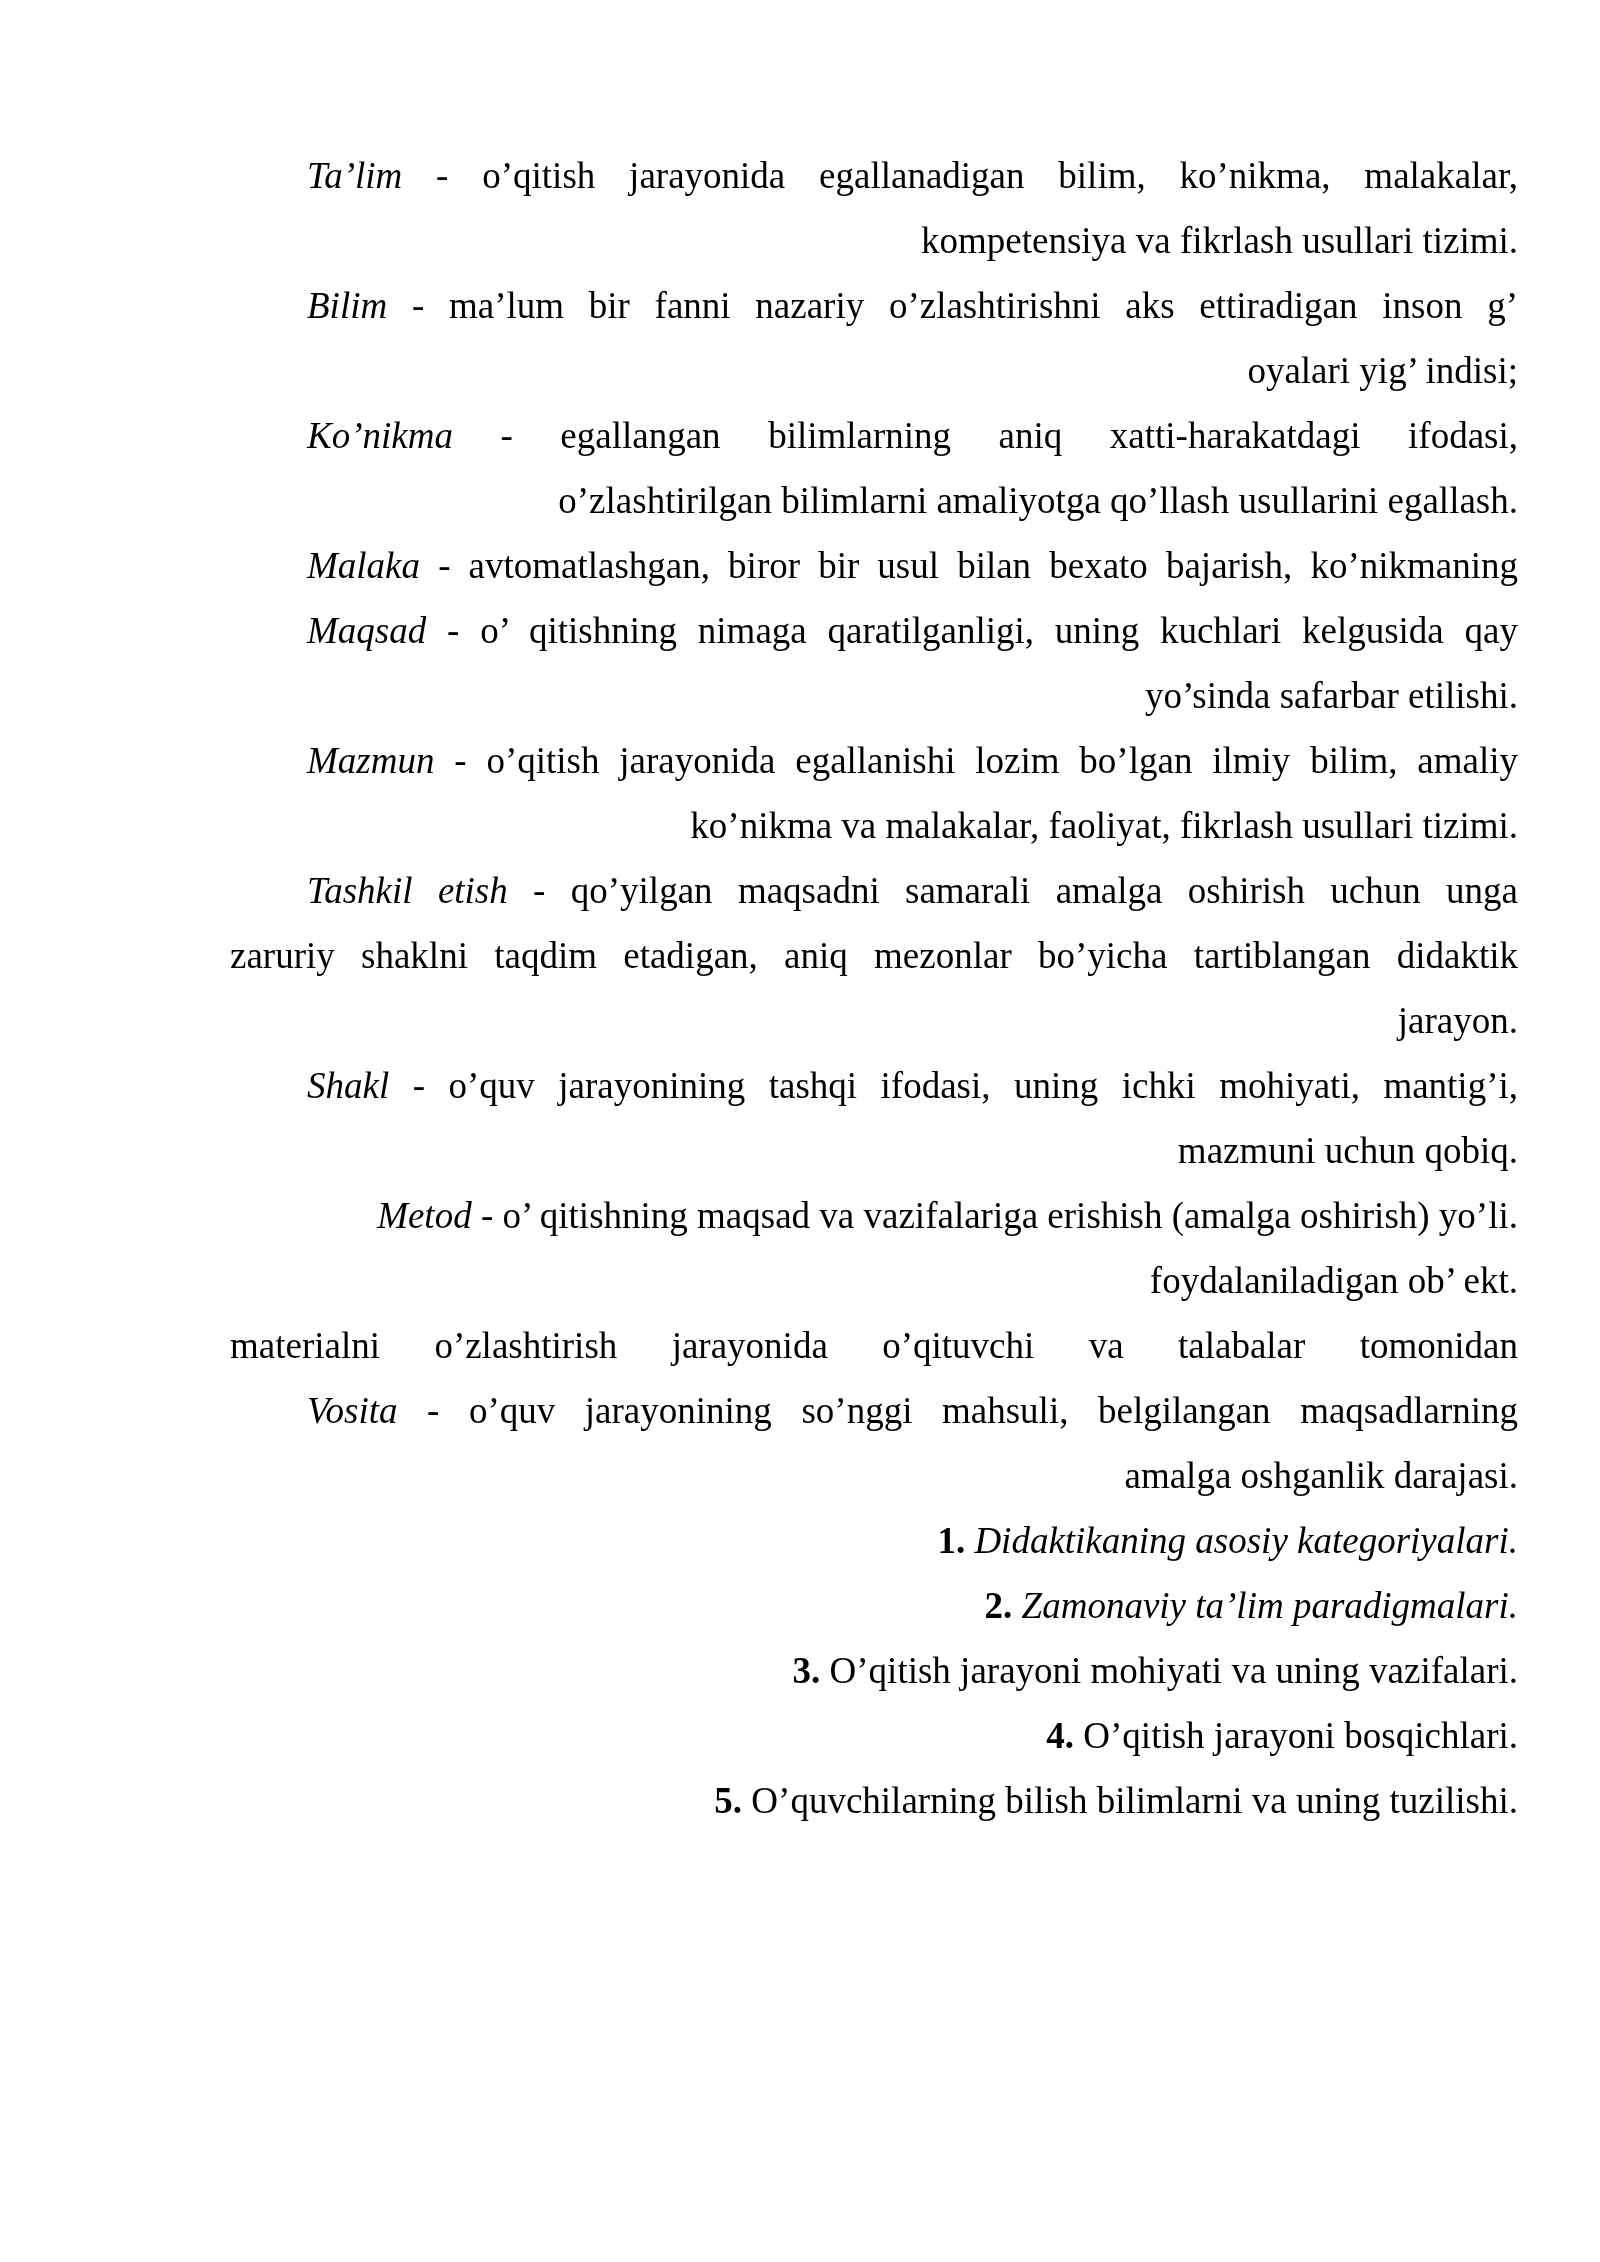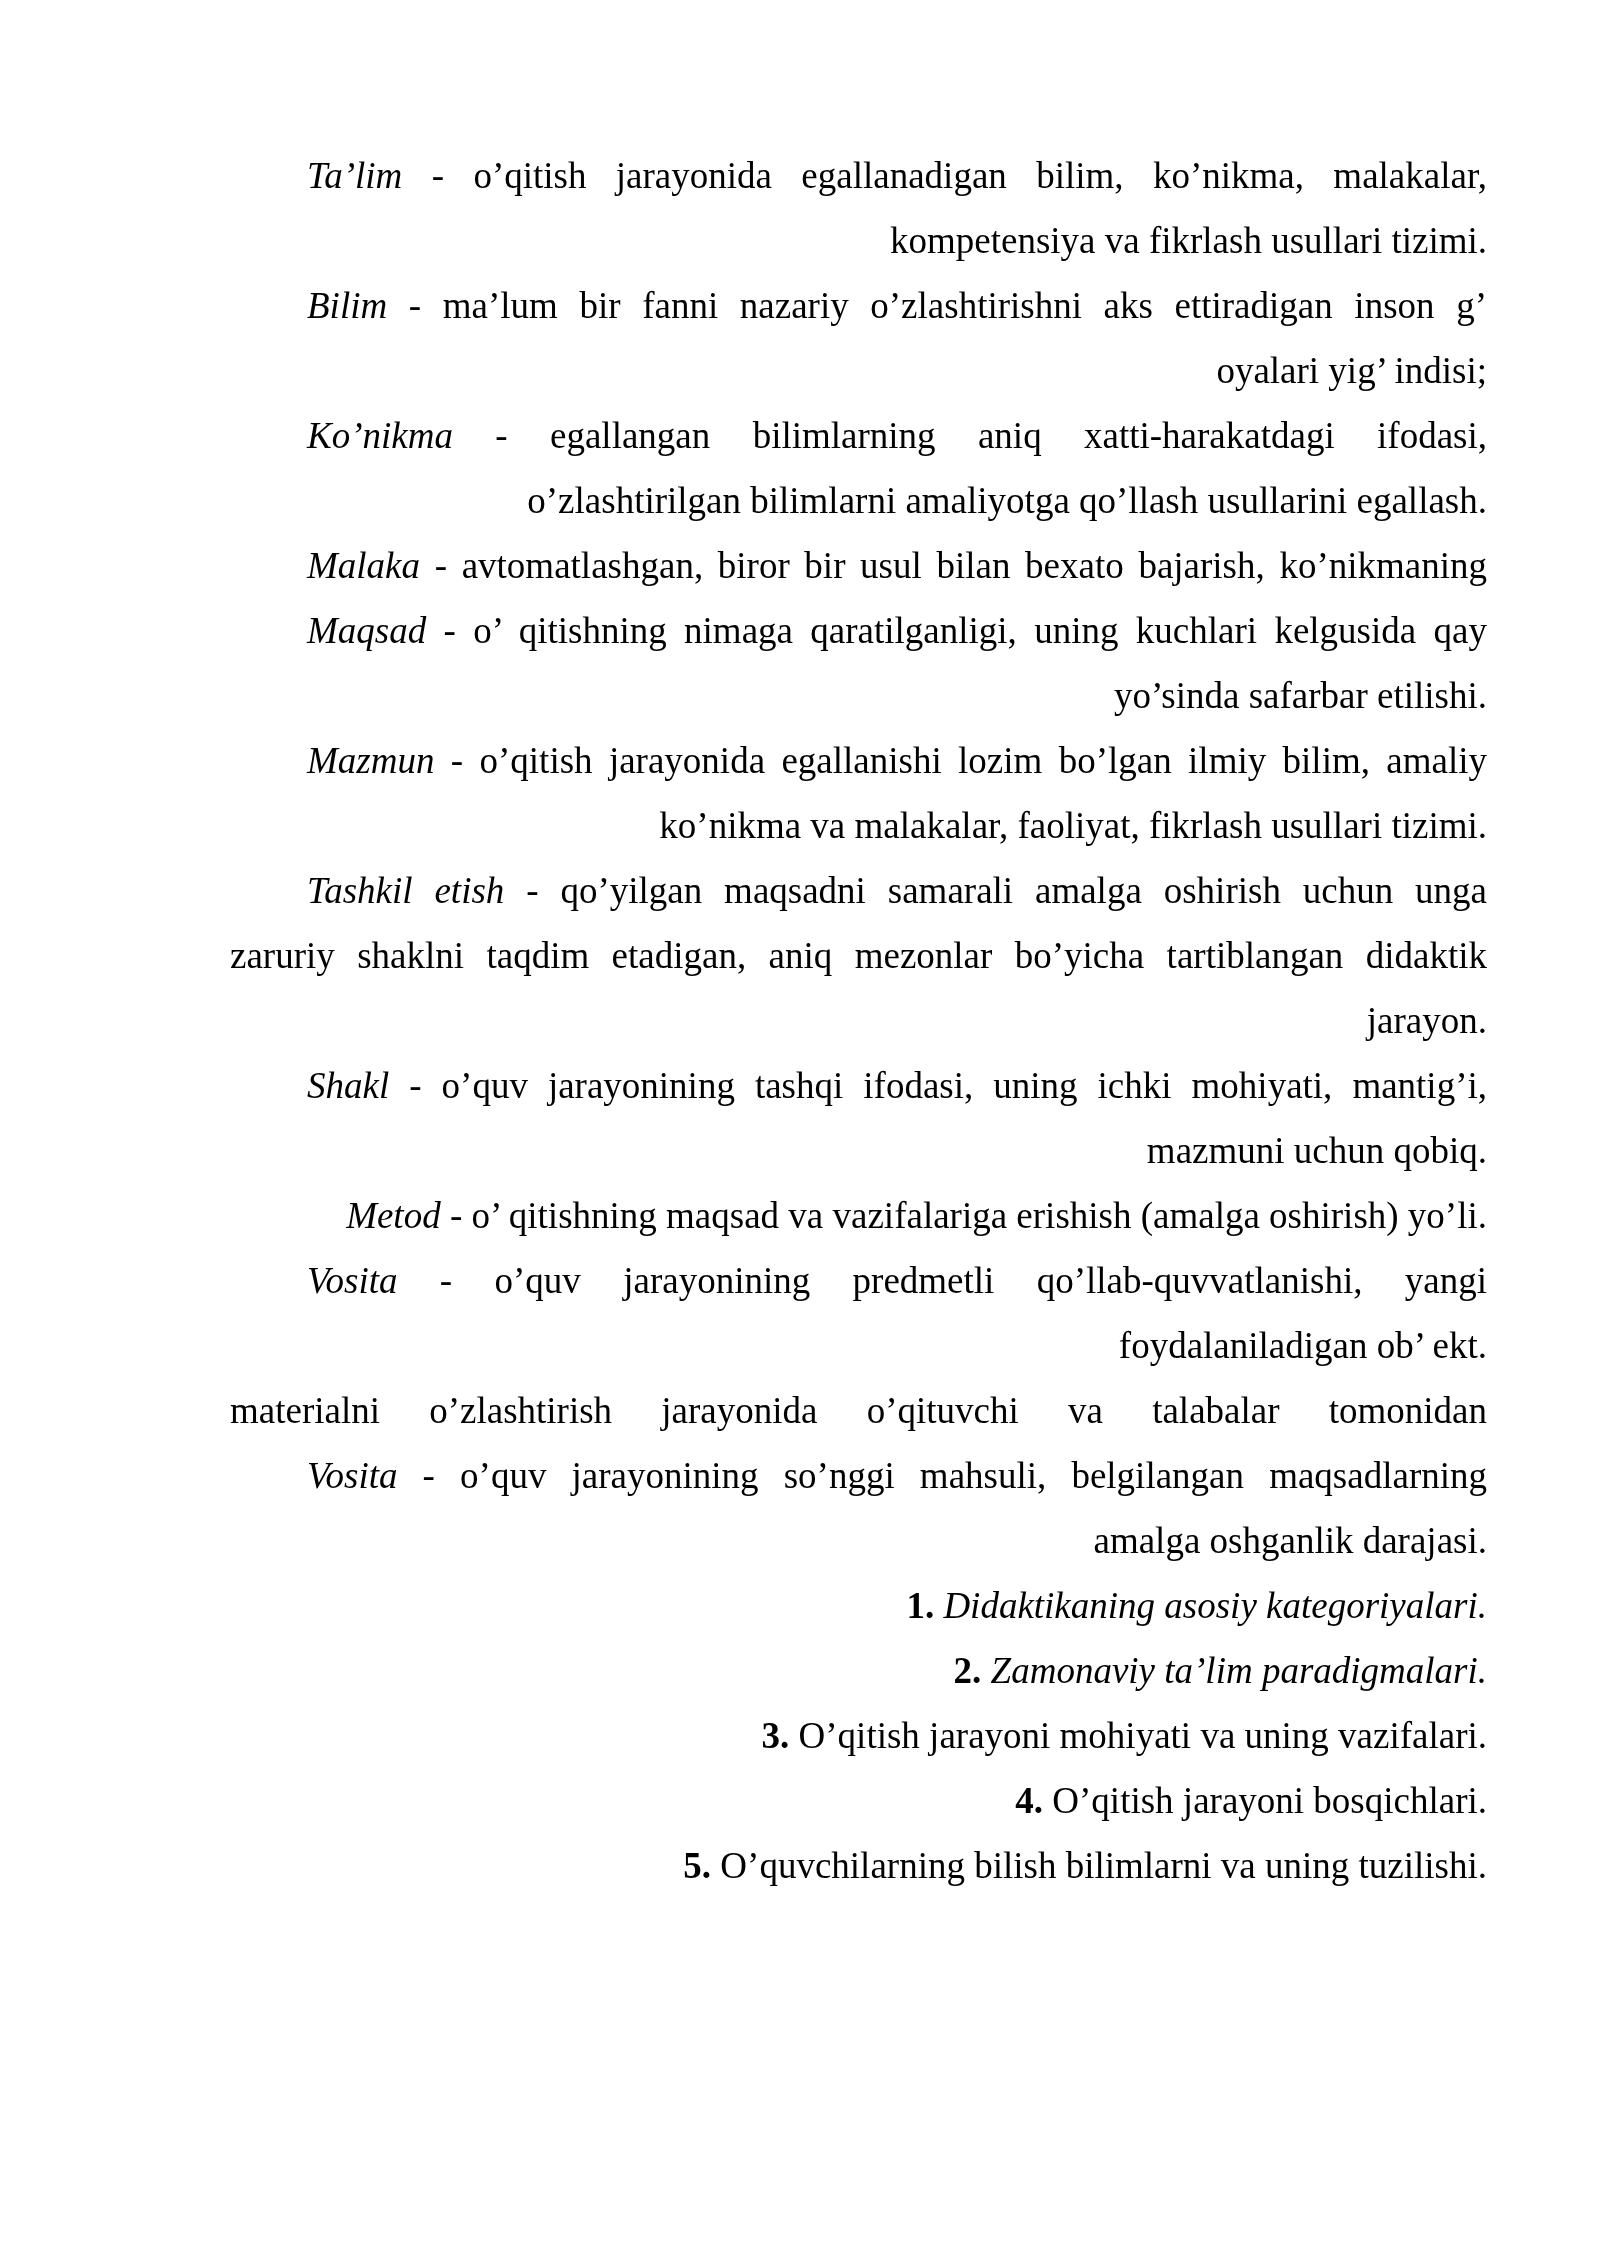--- a/index.html
+++ b/index.html
@@ -1,21 +1,21 @@
 <!DOCTYPE html>
 <html><head>
 <meta charset="utf-8">
 <style>
   html, body { margin: 0; padding: 0; background: #ffffff; }
   body { width: 1600px; height: 2262px; overflow: hidden; }
   .page {
     box-sizing: border-box;
     width: 1600px;
     height: 2262px;
-    padding: 143px 113px 0 230px;
+    padding: 143px 82px 0 230px;
     background: #ffffff;
   }
   .line {
     font-family: "Liberation Serif", "DejaVu Serif", serif;
     font-size: 37px;
     line-height: 65px;
     color: #000000;
     text-align: right;
   }
   .line.first { text-indent: 77px; }
@@ -70,21 +70,20 @@
   <div class="para">
     <div class="line first just"><span class="it">Shakl</span><span> - o’quv jarayonining tashqi ifodasi, uning ichki mohiyati, mantig’i,</span></div>
     <div class="line nw"><span>mazmuni uchun qobiq.</span></div>
   </div>
 
   <div class="para">
     <div class="line first nw"><span class="it">Metod</span><span> - o’ qitishning maqsad va vazifalariga erishish (amalga oshirish) yo’li.</span></div>
   </div>
 
   <div class="para">
-    <div class="line first just"><span class="it">Vosita</span><span> - o’quv jarayonining predmetli qo’llab-quvvatlanishi, yangi</span></div>
     <div class="line nw"><span>foydalaniladigan ob’ ekt.</span></div>
     <div class="line just"><span>materialni o’zlashtirish jarayonida o’qituvchi va talabalar tomonidan</span></div>
   </div>
 
   <div class="para">
     <div class="line first just"><span class="it">Vosita</span><span> - o’quv jarayonining so’nggi mahsuli, belgilangan maqsadlarning</span></div>
     <div class="line nw"><span>amalga oshganlik darajasi.</span></div>
   </div>
 
   <div class="list">

